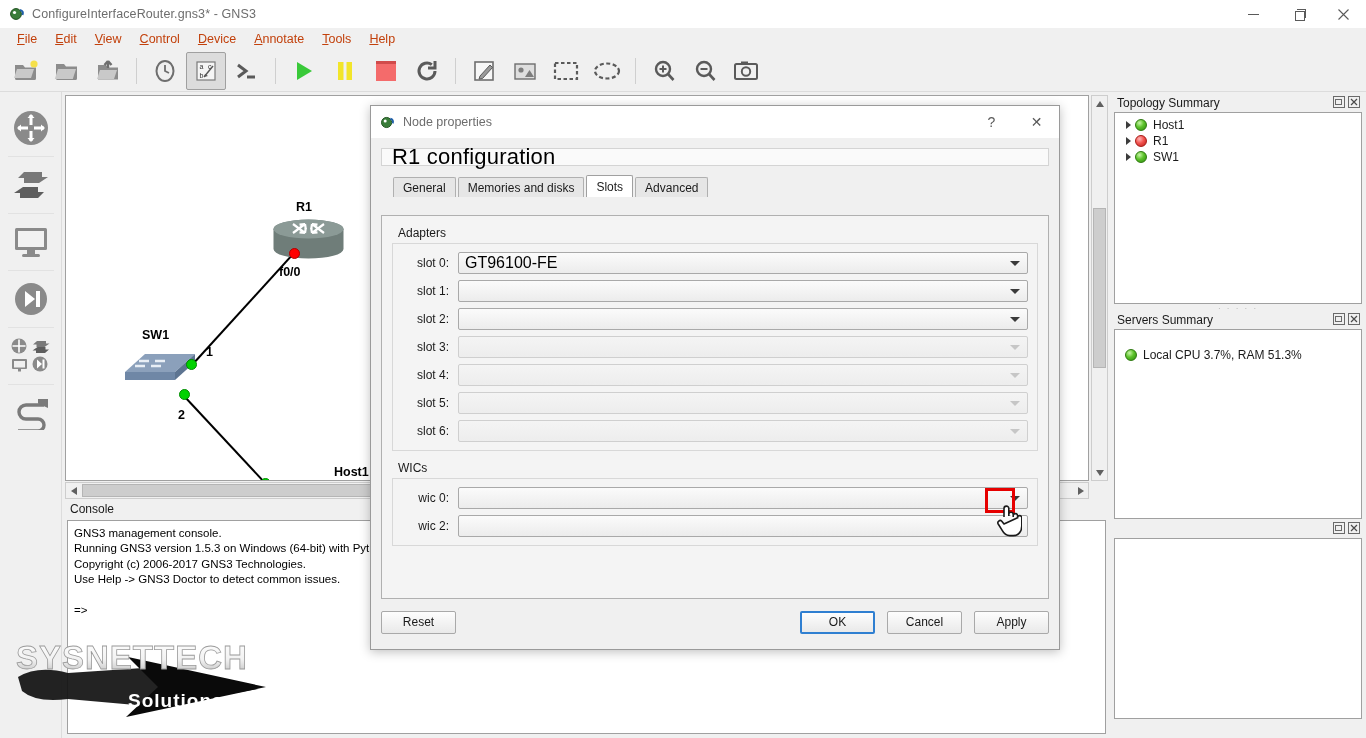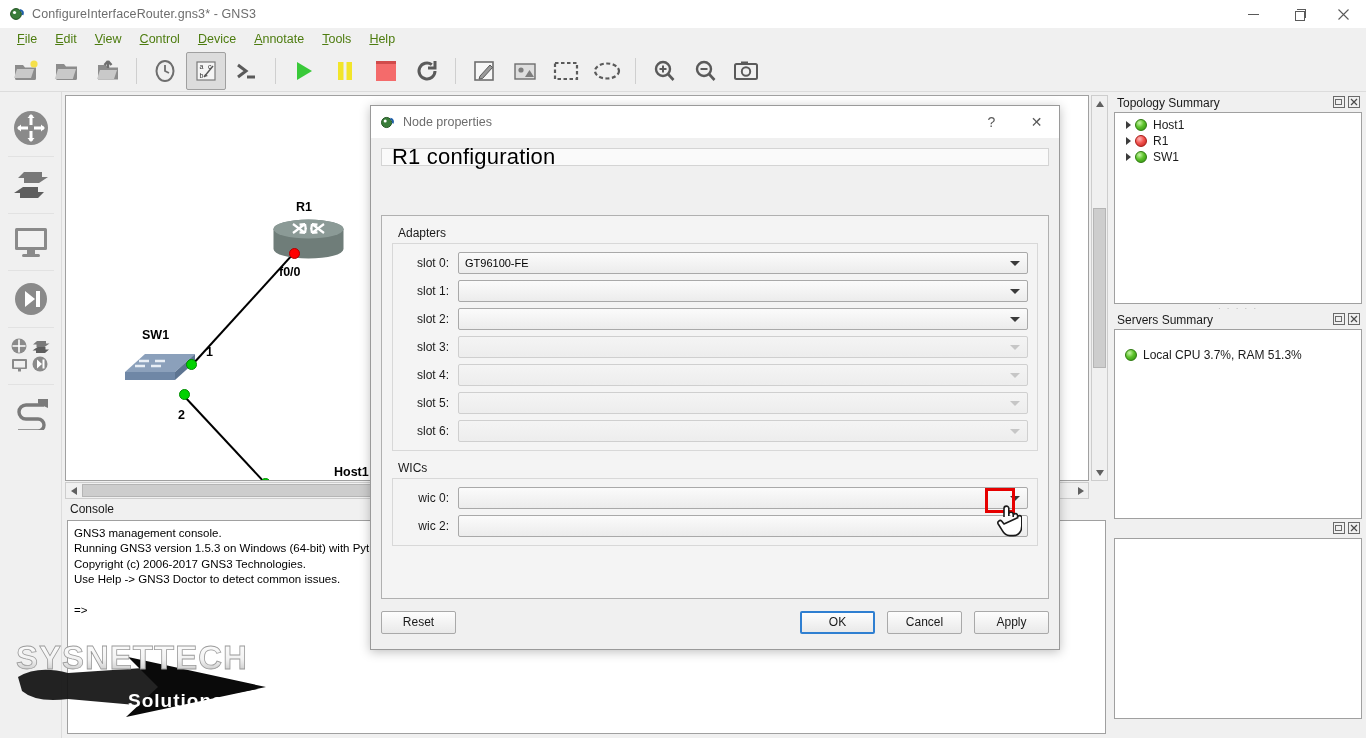--- a/index.html
+++ b/index.html
@@ -38,21 +38,21 @@
     left:21px; top:9px; border-bottom:none; border-left:none;
   }
   .wc-close svg { display:block; }
 
   
   #menubar {
     height: 22px; background: #f0f0f0; display: flex; align-items: center;
     padding-left: 8px; border-bottom: 1px solid #f0f0f0;
   }
   #menubar .menu-item {
-    padding: 3px 9px; font-size: 12.5px; color: #4d7c0f; cursor: default;
+    padding: 3px 9px; font-size: 12.5px; color: #c2410c; cursor: default;
   }
   #menubar .menu-item u { text-decoration: underline; }
 
   
   #toolbar {
     height: 42px; background: #f0f0f0; display: flex; align-items: center;
     padding-left: 6px; gap: 1px; border-bottom: 1px solid #dcdcdc;
   }
   .tb-btn {
     width: 40px; height: 38px; display: flex; align-items: center; justify-content: center;
@@ -186,21 +186,21 @@
 
   .group-label { font-size: 12px; color: #1a1a1a; margin: 2px 0 3px 6px; }
   .group-box { border: 1px solid #d8d8d8; background: #f4f4f4; padding: 7px 9px 7px 9px; }
 
   .field-row { display: flex; align-items: center; height: 24px; margin-bottom: 4px; justify-content: flex-end; }
   .field-row:last-child { margin-bottom: 0; }
   .field-label { width: 47px; text-align: right; margin-right: 9px; font-size: 12px; color: #1a1a1a; flex:none;}
   .combo {
     flex: 1; height: 22px; background: linear-gradient(to bottom, #fbfbfb, #ececec);
     border: 1px solid #a9a9a9; border-radius: 2px; position: relative;
-    display: flex; align-items: center; padding-left: 6px; font-size: 11px; color: #000;
+    display: flex; align-items: center; padding-left: 6px; font-size: 16px; color: #000;
   }
   .combo.disabled { background: linear-gradient(to bottom, #f4f4f4, #ededed); border-color: #cfcfcf; color:#9a9a9a;}
   .combo .arrow {
     position: absolute; right: 7px; top: 50%; margin-top: -2px;
     width: 0; height: 0; border-left: 5px solid transparent; border-right: 5px solid transparent;
     border-top: 5px solid #3a3a3a;
   }
   .combo.disabled .arrow { border-top-color: #c6c6c6; }
 
   #dlg-footer { position: absolute; left: 10px; right: 10px; bottom: 10px; height: 34px; display: flex; align-items: center; }
@@ -628,20 +628,26 @@
     <div class="dlg-text">Node properties</div>
     <div class="dlg-ctrls">
       <div>?</div>
       <div>✕</div>
     </div>
   </div>
 
   <div id="dlg-body">
     <div id="dlg-heading">R1 configuration</div>
 
+    <div id="tabbar">
+      <div class="tab">General</div>
+      <div class="tab">Memories and disks</div>
+      <div class="tab active">Slots</div>
+      <div class="tab">Advanced</div>
+    </div>
 
     <div id="tabpanel">
 
       <div class="group-label">Adapters</div>
       <div class="group-box">
         <div class="field-row">
           <div class="field-label">slot 0:</div>
           <div class="combo">
             <span>GT96100-FE</span>
             <span class="arrow"></span>

